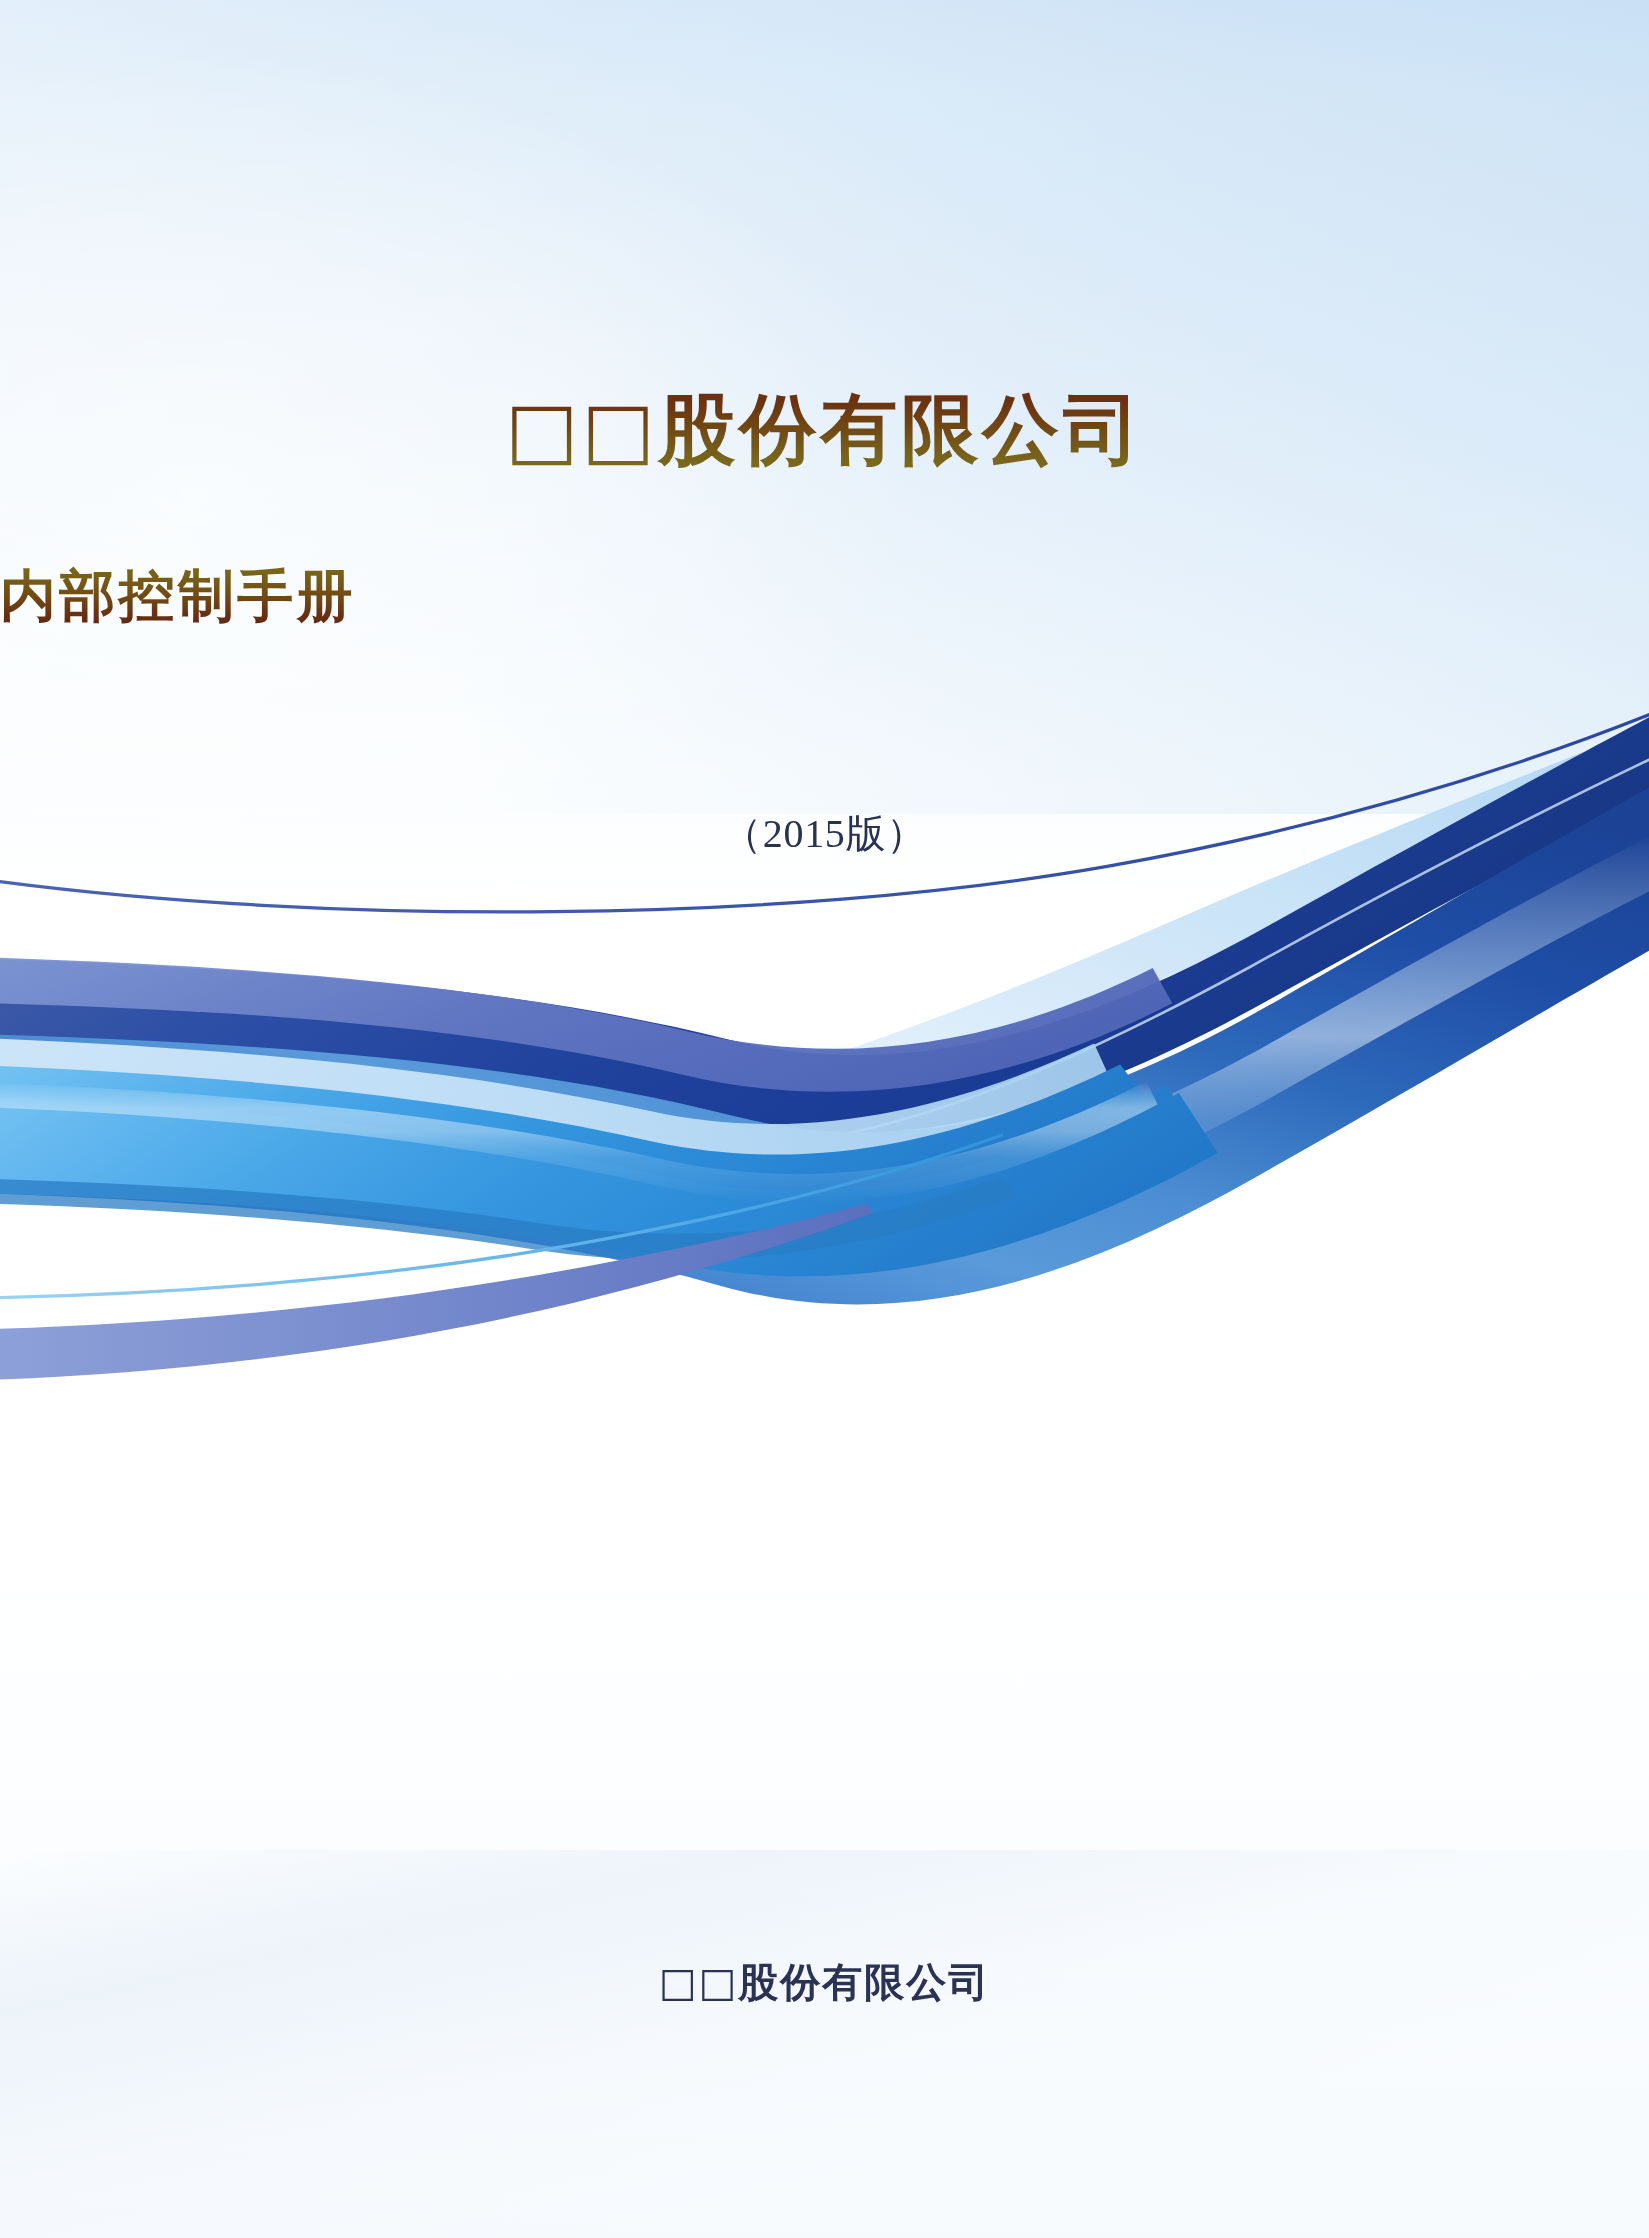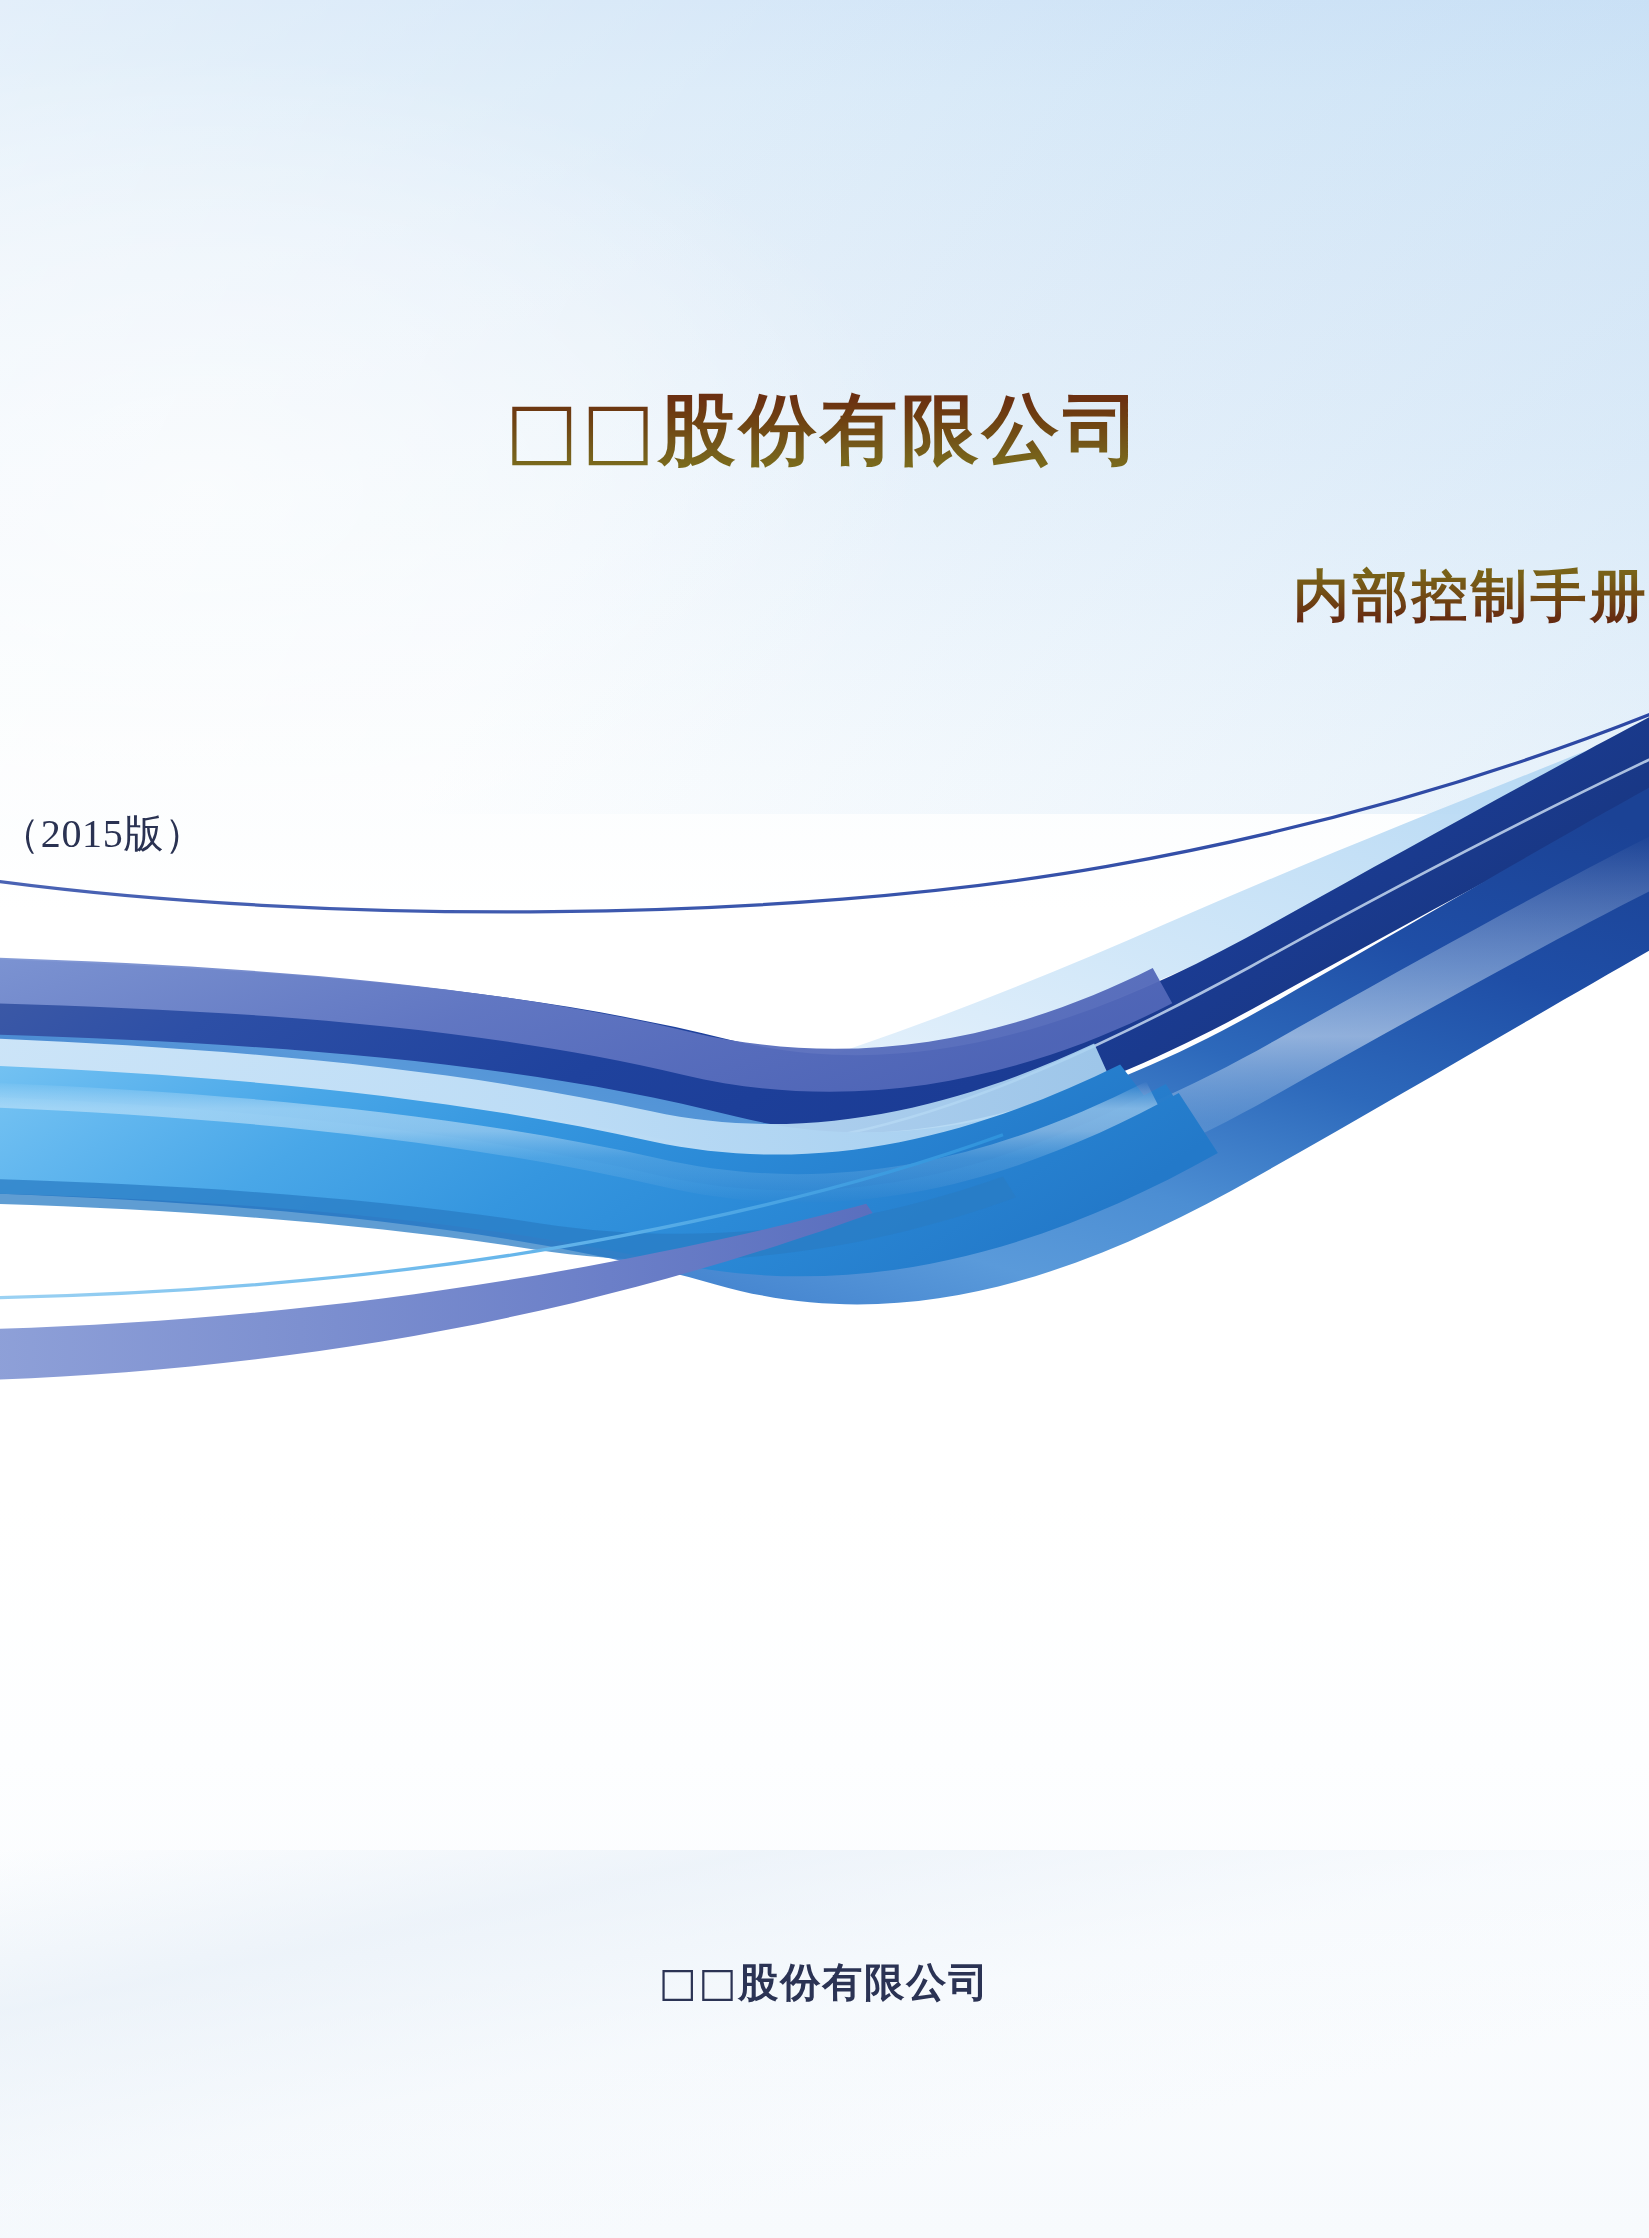--- a/index.html
+++ b/index.html
@@ -93,21 +93,21 @@
     background-clip: text;
     color: transparent;
     -webkit-text-fill-color: transparent;
     text-shadow: none;
     white-space: nowrap;
   }
   .subtitle {
     position: absolute;
     left: 0; right: 0;
     top: 561px;
-    text-align: right;
+    text-align: left;
     font-family: "DejaVu Sans", "Liberation Sans", sans-serif;
     font-weight: 700;
     font-size: 56px;
     line-height: 1.25;
     letter-spacing: 3.3px;
     background: linear-gradient(to bottom,
       #7b6a1c 0%,
       #786018 22%,
       #714a14 50%,
       #682f12 78%,
@@ -115,20 +115,21 @@
     -webkit-background-clip: text;
     background-clip: text;
     color: transparent;
     -webkit-text-fill-color: transparent;
     white-space: nowrap;
   }
   .version {
     position: absolute;
     left: 0; right: 0;
     top: 806px;
+    text-align: center;
     font-family: "Liberation Serif", "DejaVu Serif", serif;
     font-weight: 400;
     font-size: 40px;
     letter-spacing: 0.7px;
     color: #2a3252;
     white-space: nowrap;
   }
   .footer-company {
     position: absolute;
     left: 0; right: 0;

